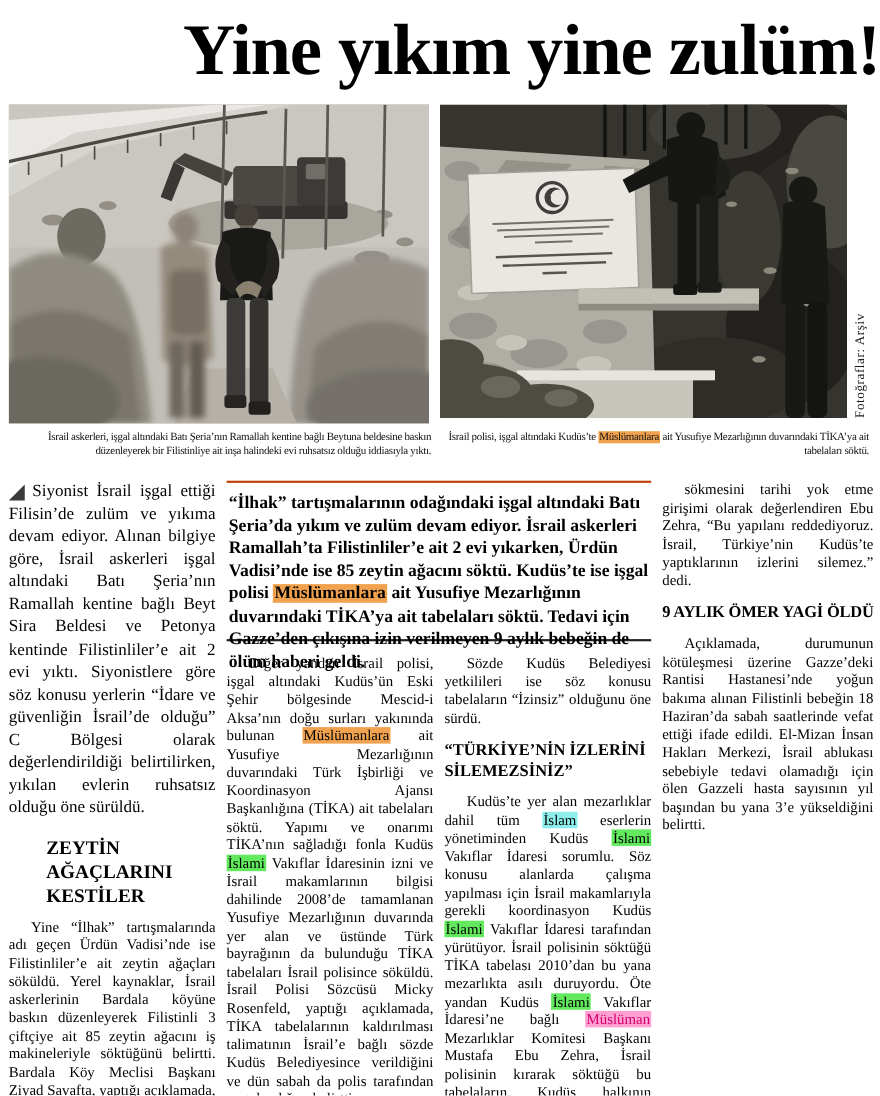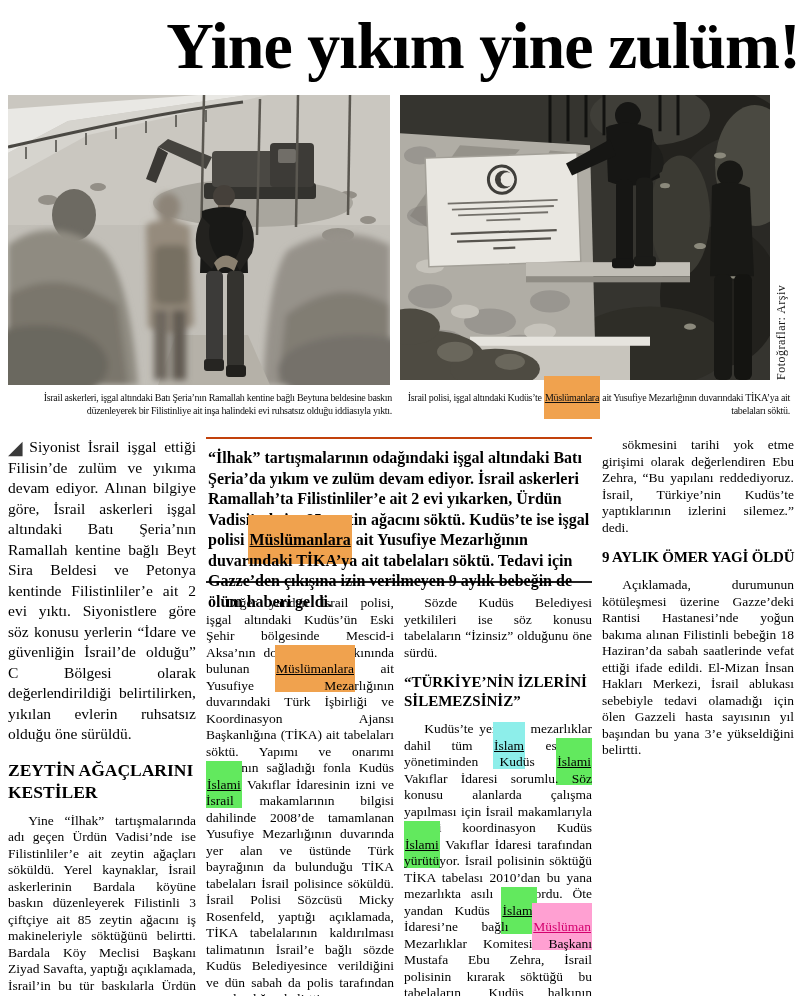--- a/index.html
+++ b/index.html
@@ -37,24 +37,24 @@
   .col{position:absolute;text-align:justify;}
   .col1{left:8px;top:437px;width:188px;}
   .col2{left:206px;top:595px;width:188px;}
   .col3{left:404px;top:595px;width:188px;}
   .col4{left:602px;top:437px;width:192px;}
   .col p{margin:0;text-indent:1.5em;}
   .p-lead{font-size:15.5px;line-height:20.5px;text-indent:0 !important;}
   .body-sm{font-size:13.5px;line-height:16.5px;}
   .lead-marker{color:#3a3a3a;font-size:19px;line-height:1;margin-right:3px;vertical-align:-2px;}
   h2{margin:12px 0 10px 0;font-weight:bold;text-align:left;}
-  .h-col1{font-size:17.5px;line-height:22px;margin-top:14px;}
+  .h-col1{font-size:17.5px;line-height:22px;margin-top:14px;margin-left:34px;}
   .h-col{font-size:15px;line-height:19px;}
   .nowrap{white-space:nowrap;letter-spacing:-0.2px;}
-  .hl{padding:16px 1px;text-decoration:underline;}
+  .hl{padding:0 1px;}
   .hl-orange{background:#f0a24e;}
   .hl-green{background:#62e95e;}
   .hl-cyan{background:#8deeea;margin-top:34px;}
   .hl-pink{background:#ffa0d2;color:#d4006e;}
 </style>
 </head>
 <body>
 
 <div class="headline">Yine yıkım yine zulüm!</div>
 

